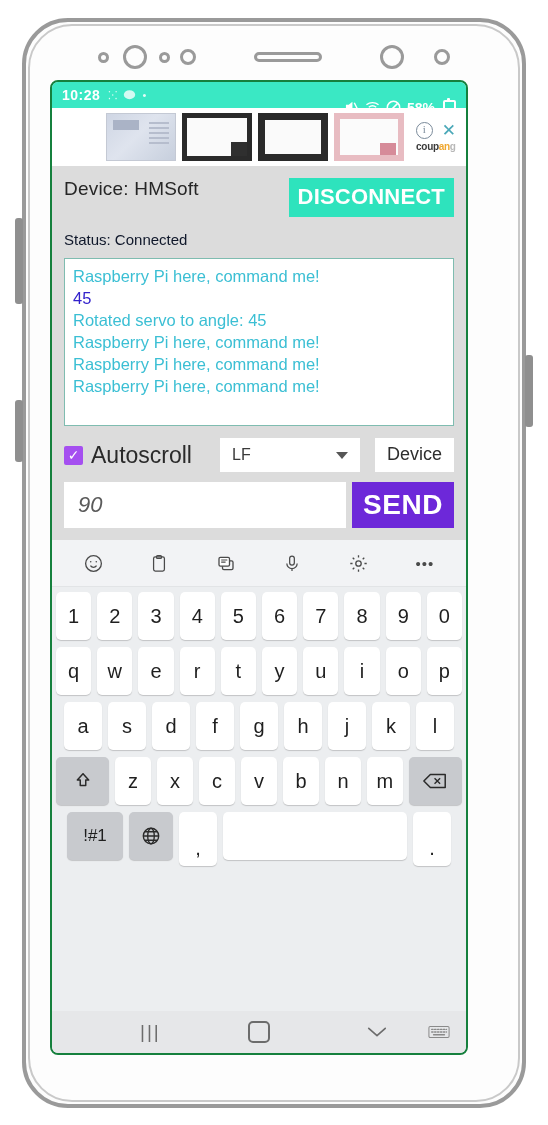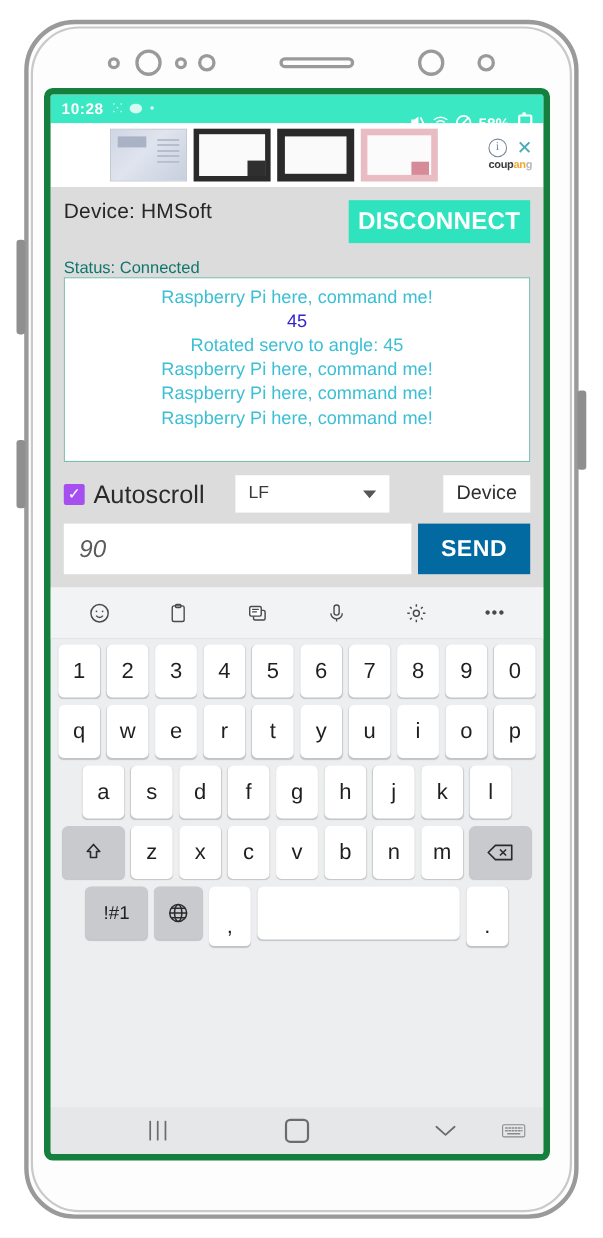--- a/index.html
+++ b/index.html
@@ -61,23 +61,23 @@
   .sp1 { margin-right: 14px; }
   .sp2 { margin-right: 12px; }
   .sp3 { margin-right: 10px; }
   .sp4 { margin-right: 58px; }
   .sp5 { margin-right: 58px; }
   .sp6 { margin-right: 30px; }
 
   
   .screen {
     position: absolute;
-    left: 40px; top: 80px;
-    width: 460px; height: 975px;
-    border: 6px solid #15803d;
+    left: 50px; top: 80px;
+    width: 418px; height: 975px;
+    border: 2px solid #15803d;
     border-radius: 8px;
     background: #e2e2e2;
     box-sizing: border-box;
     overflow: hidden;
     display: flex;
     flex-direction: column;
   }
 
   
   .statusbar {
@@ -173,30 +173,30 @@
   .disconnect-btn {
     background: #2ee3bd;
     color: #ffffff;
     font-size: 22px; font-weight: bold;
     letter-spacing: 0.2px;
     padding: 8px 9px 9px 9px;
     line-height: 1;
   }
   .status-line {
     font-size: 15px;
-    color: #0f766e;
+    color: #0f172a;
+    margin-bottom: 10px;
   }
   .log-box {
     background: #ffffff;
     border: 1.5px solid #7fbcb0;
     height: 168px;
     padding: 6px 8px;
     box-sizing: border-box;
     overflow: hidden;
-    text-align: center;
   }
   .log-line {
     font-size: 16.5px;
     line-height: 22px;
     color: #3bbfd4;
     white-space: pre;
   }
   .log-line.sent { color: #3322cc; }
 
   .ctrl-row {
@@ -243,23 +243,23 @@
     padding: 8px 14px;
     font-size: 22px;
     color: #5a5a5a;
     font-style: italic;
     display: flex; align-items: center;
     box-sizing: border-box;
     height: 46px;
   }
   .send-btn {
     width: 102px;
-    background: #0369a1;
+    background: #6d28d9;
     color: #ffffff;
-    font-size: 21px; font-weight: bold;
+    font-size: 28px; font-weight: bold;
     display: flex; align-items: center; justify-content: center;
     letter-spacing: 0.5px;
   }
 
   
   .kb {
     background: #eceef0;
     flex: 1 1 auto;
     display: flex; flex-direction: column;
   }

